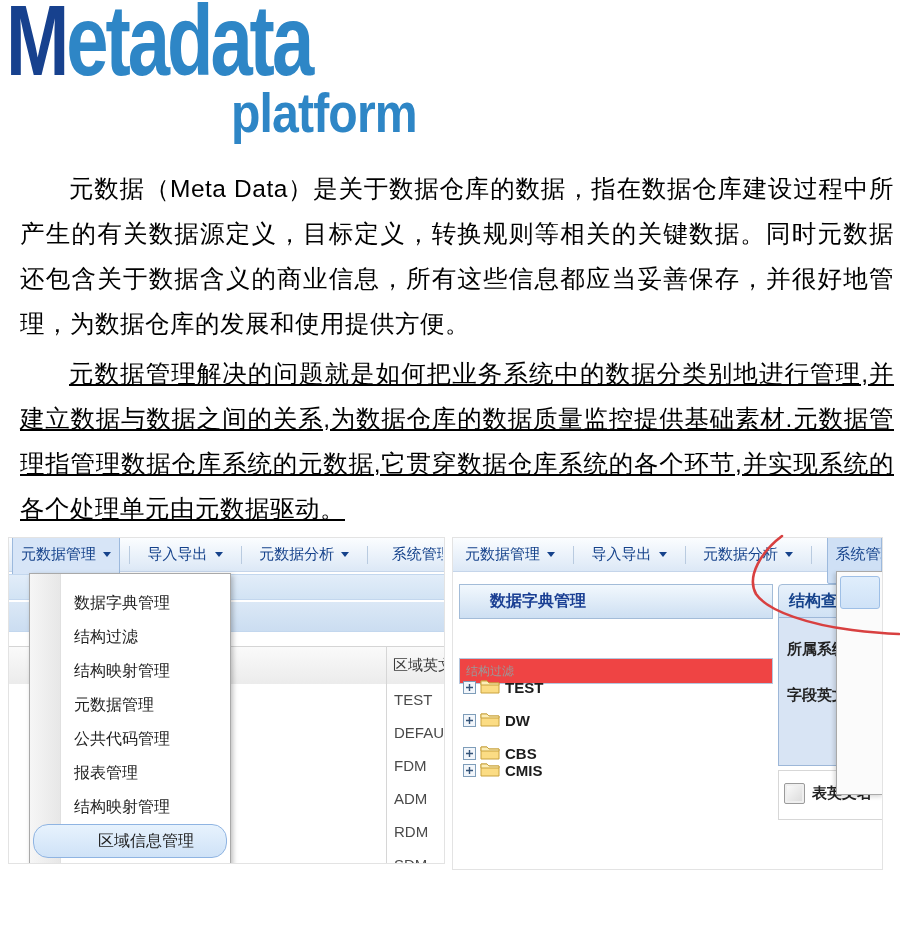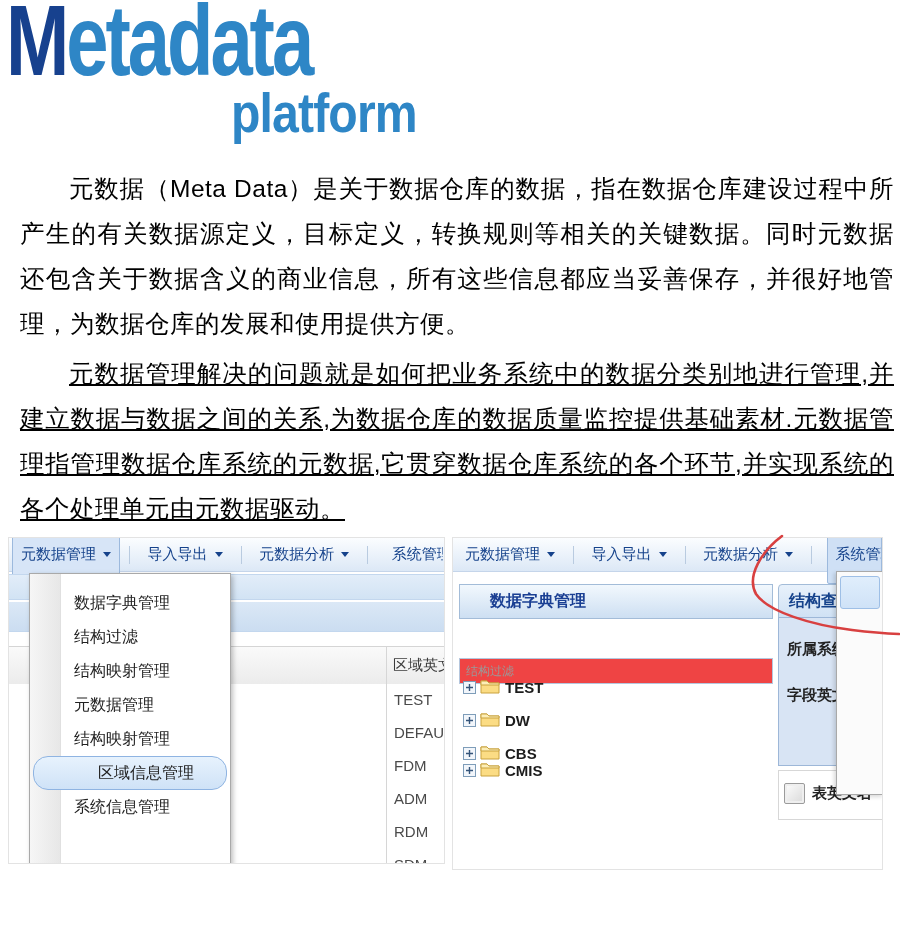--- a/index.html
+++ b/index.html
@@ -163,20 +163,22 @@
     <div class="tbl-colline"></div>
   </div>
 
   <div class="dropdown">
     <div class="dd-gutter"></div>
     <div style="height:12px"></div>
     <div class="dd-item">数据字典管理</div>
     <div class="dd-item">结构过滤</div>
     <div class="dd-item">结构映射管理</div>
     <div class="dd-item">元数据管理</div>
+    <div class="dd-item">公共代码管理</div>
+    <div class="dd-item">报表管理</div>
     <div class="dd-item">结构映射管理</div>
     <div class="dd-item hl">区域信息管理</div>
     <div class="dd-item">系统信息管理</div>
   </div>
 </div>
 
 <div class="shot" id="shot-right">
   <div class="menubar">
     <div class="mbtn">
       <span>元数据管理</span>

